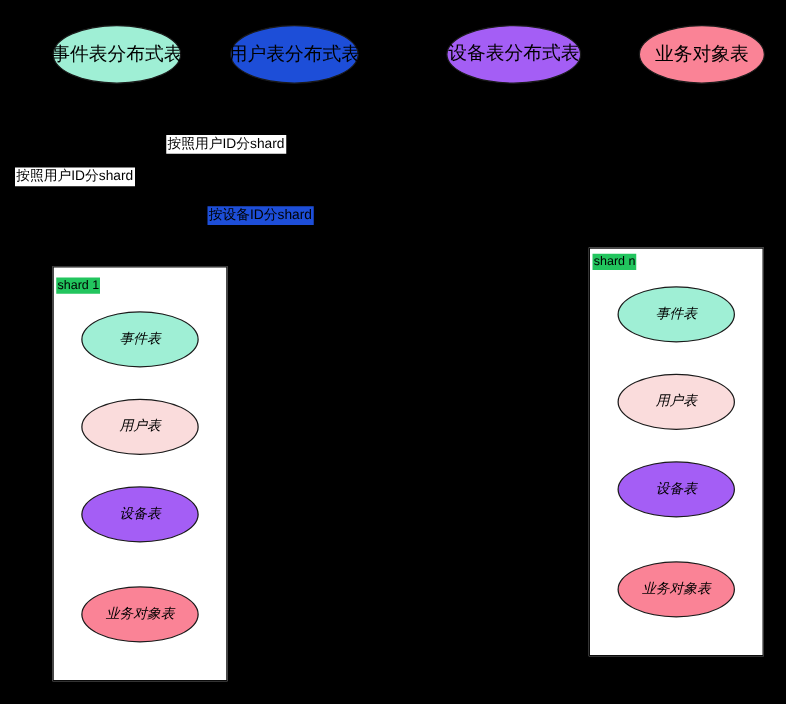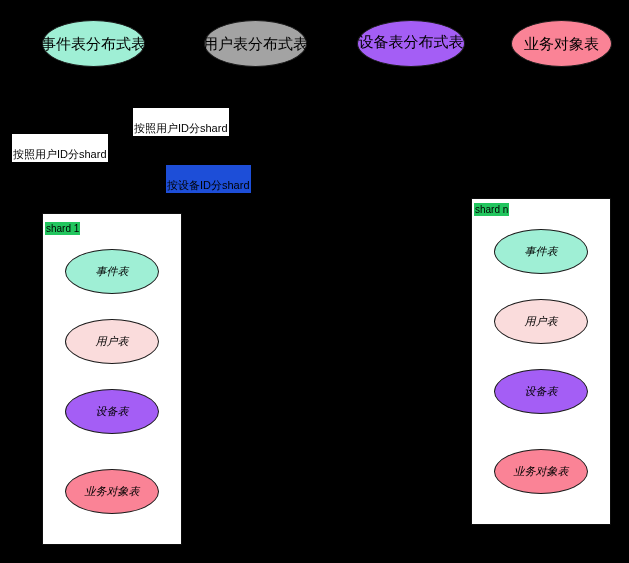--- a/index.html
+++ b/index.html
@@ -41,21 +41,21 @@
     font-style: italic;
   }
 
   
   .edge-label {
     position: absolute;
     background: #ffffff;
     color: #000000;
     font-size: 11px;
     line-height: 13px;
-    padding: 14px 1px 1px 1px;
+    padding: 1px 1px 1px 1px;
     white-space: nowrap;
   }
 
   
   .shard-box {
     position: absolute;
     background: #ffffff;
     border: 1px solid #0d0d0d;
     box-sizing: border-box;
   }
@@ -79,19 +79,19 @@
     <div class="ellipse inner" style="left: 65px; top: 319px; width: 94px; height: 45px; background: rgb(250, 220, 220);">用户表</div>
     <div class="ellipse inner" style="left: 65px; top: 389px; width: 94px; height: 45px; background: rgb(164, 94, 245);">设备表</div>
     <div class="ellipse inner" style="left: 65px; top: 469px; width: 94px; height: 45px; background: rgb(250, 131, 150);">业务对象表</div>
     <div class="shard-box" style="left: 471px; top: 198px; width: 140px; height: 327px; background: rgb(255, 255, 255);"></div>
     <div class="shard-title" style="left: 474px; top: 203px;">shard n</div>
     <div class="ellipse inner" style="left: 494px; top: 229px; width: 94px; height: 45px; background: rgb(159, 239, 213);">事件表</div>
     <div class="ellipse inner" style="left: 494px; top: 299px; width: 94px; height: 45px; background: rgb(250, 220, 220);">用户表</div>
     <div class="ellipse inner" style="left: 494px; top: 369px; width: 94px; height: 45px; background: rgb(164, 94, 245);">设备表</div>
     <div class="ellipse inner" style="left: 494px; top: 449px; width: 94px; height: 45px; background: rgb(250, 131, 150);">业务对象表</div>
     <div class="ellipse top" style="left: 42px; top: 20px; width: 103px; height: 47px; background: rgb(159, 239, 213);">事件表分布式表</div>
-    <div class="ellipse top" style="left: 204px; top: 20px; width: 103px; height: 47px; background: #a3a3a3;">用户表分布式表</div>
+    <div class="ellipse top" style="left: 184px; top: 20px; width: 103px; height: 47px; background: #1d4ed8;">用户表分布式表</div>
     <div class="ellipse top" style="left: 357px; top: 20px; width: 108px; height: 47px; background: rgb(164, 94, 245); font-family: Liberation Mono, monospace;">设备表分布式表</div>
     <div class="ellipse top" style="left: 511px; top: 20px; width: 101px; height: 47px; background: rgb(250, 131, 150);">业务对象表</div>
     <div class="edge-label" style="left: 133px; top: 108px; background: rgb(255, 255, 255);">按照用户ID分shard</div>
     <div class="edge-label" style="left: 12px; top: 134px; background: rgb(255, 255, 255);">按照用户ID分shard</div>
     <div class="edge-label" style="left: 166px; top: 165px; background: #1d4ed8;">按设备ID分shard</div>
   </div>
 
 </body></html>

